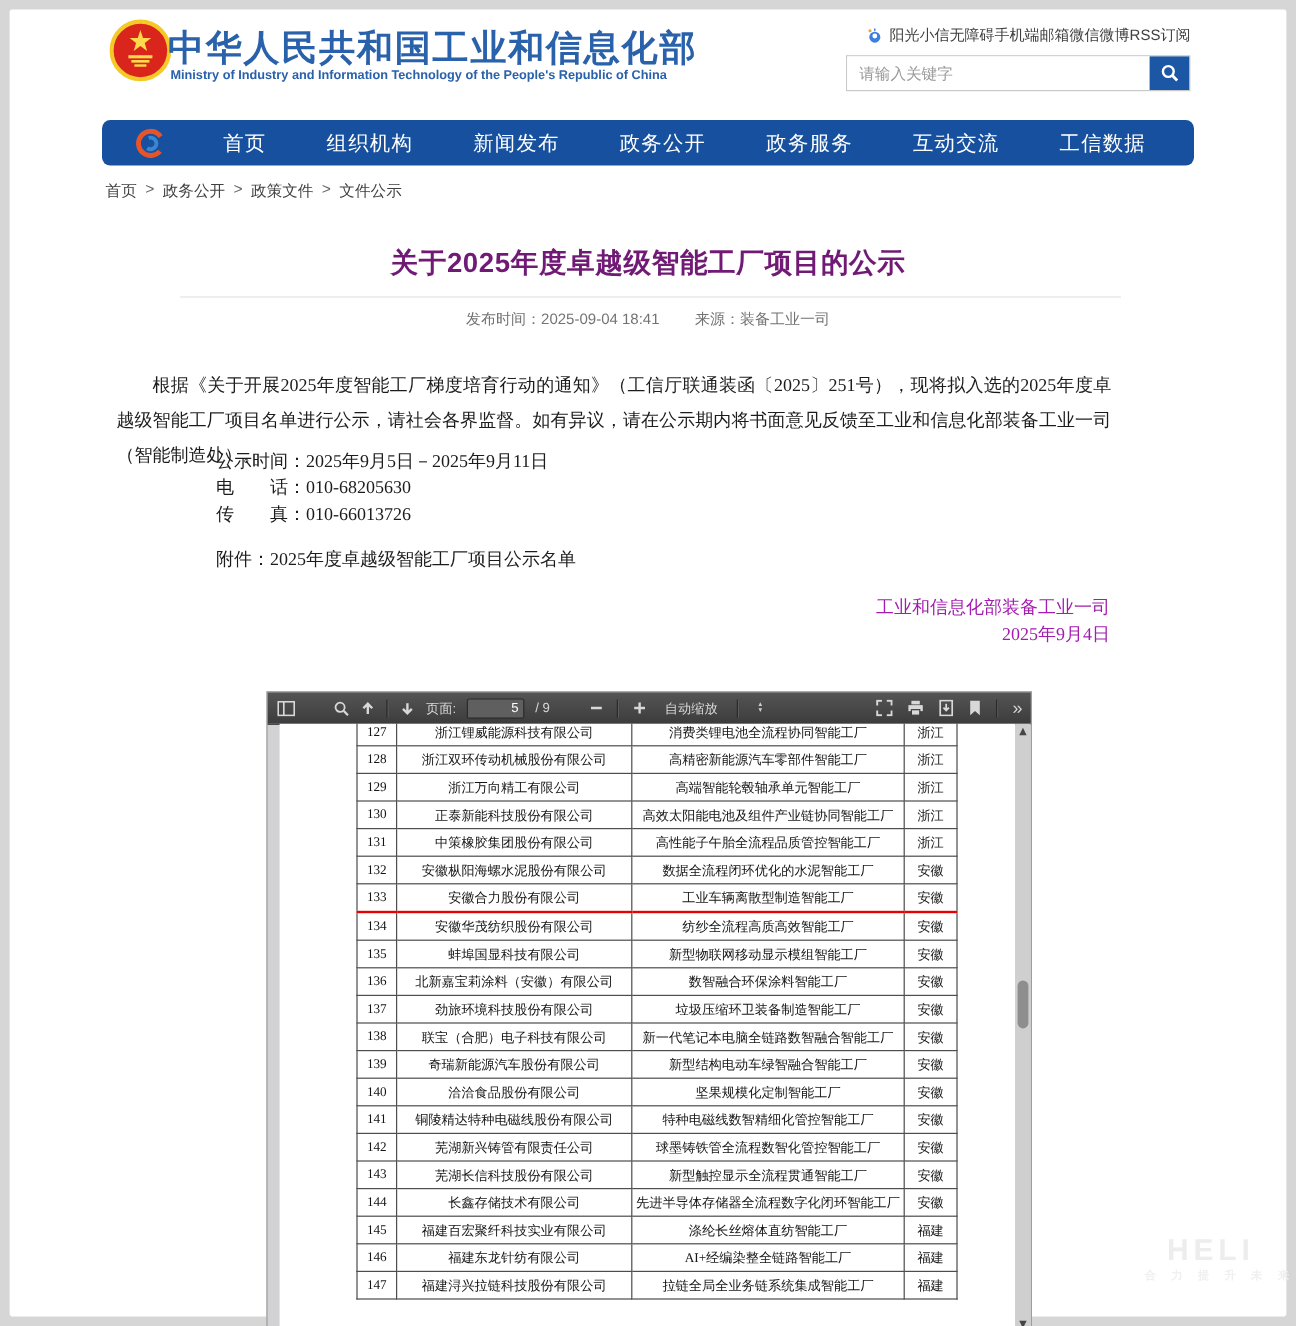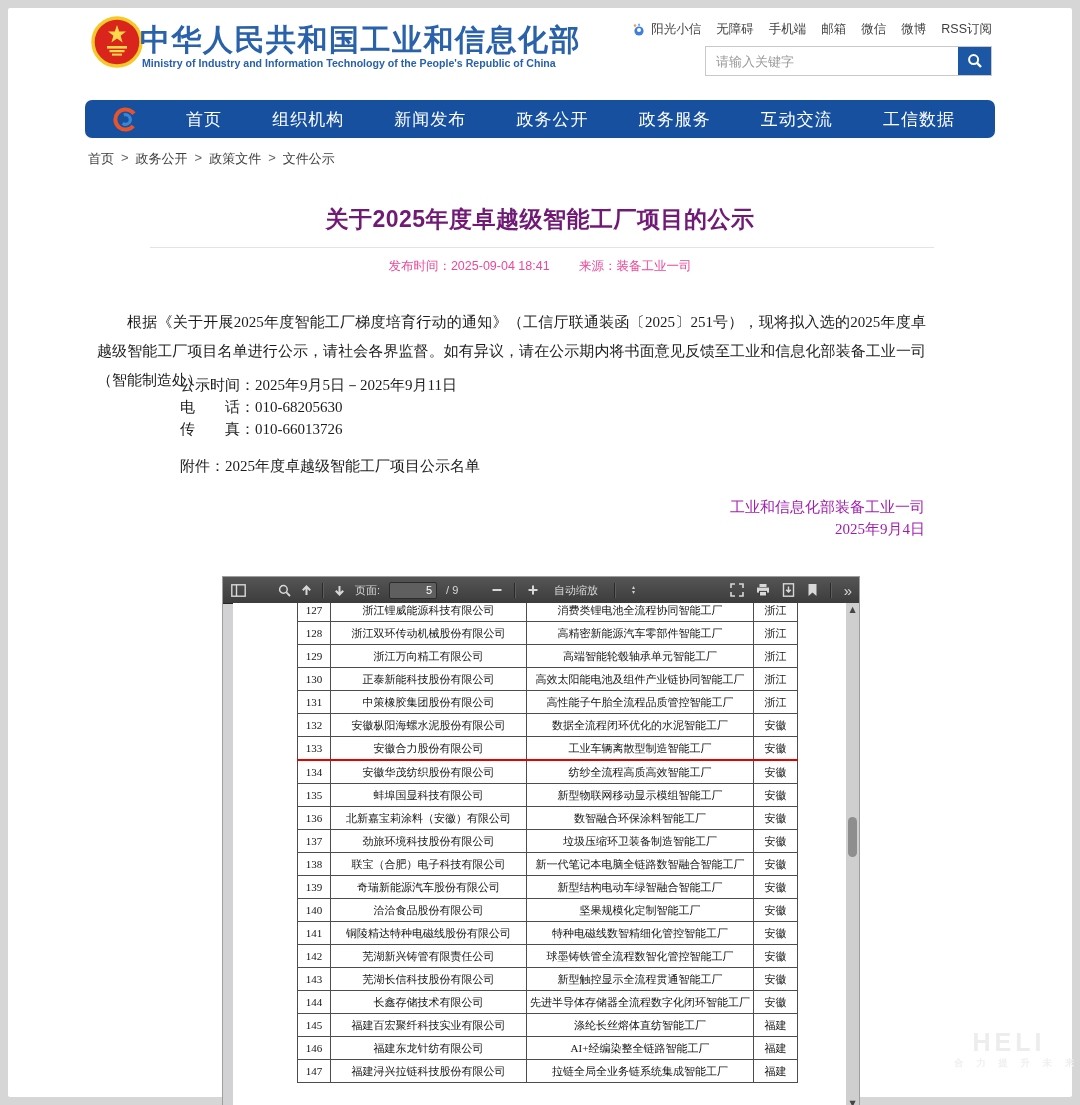--- a/index.html
+++ b/index.html
@@ -40,21 +40,21 @@
     font-size:13px;color:#404040;}
   .breadcrumb .bc{display:flex;gap:7px;}
   .breadcrumb .sep{color:#666;}
   .breadcrumb .bc:last-child .sep{display:none;}
   .breadcrumb .lbl{cursor:pointer;}
   
   .art-title{position:absolute;left:0;right:0;top:196px;text-align:center;
     font-size:23px;font-weight:bold;color:#701a75;letter-spacing:.5px;}
   .art-divider{position:absolute;left:142px;right:138px;top:239px;border-top:1px solid #e3e3e3;}
   .pubinfo{position:absolute;left:0;right:0;top:250px;text-align:center;
-    font-size:12.5px;color:#ec4899;}
+    font-size:12.5px;color:#737373;}
   .pubinfo .grp{margin:0 13px;}
   .art-body{position:absolute;left:89px;width:829px;top:300px;
     font-family:"Liberation Serif","DejaVu Serif",serif;
     font-size:15px;line-height:29px;color:#1c1c1c;text-align:justify;text-indent:2em;}
   .info-lines{position:absolute;left:172px;top:366px;
     font-family:"Liberation Serif","DejaVu Serif",serif;
     font-size:15px;line-height:22px;color:#1c1c1c;}
   .attachment{position:absolute;left:172px;top:449px;
     font-family:"Liberation Serif","DejaVu Serif",serif;
     font-size:15px;color:#1c1c1c;cursor:pointer;}
@@ -117,21 +117,21 @@
   <div class="site-cn">中华人民共和国工业和信息化部</div>
   <div class="site-en">Ministry of Industry and Information Technology of the People's Republic of China</div>
 
   <div class="quick-links">
     <svg class="ql-icon" viewBox="0 0 14 14">
       <circle cx="7" cy="8" r="4.6" fill="#3d7fe0"></circle>
       <circle cx="7" cy="7" r="2" fill="#ffffff"></circle>
       <circle cx="3" cy="2.6" r="1.3" fill="#f0a23c"></circle>
       <rect x="6.4" y="0.6" width="1.2" height="2.4" rx="0.6" fill="#3d7fe0"></rect>
     </svg>
-    <span style="display:flex;gap:15px;">
+    <span style="display:flex;">
 
     <span class="ql">阳光小信</span>
         <span class="ql">无障碍</span>
         <span class="ql">手机端</span>
         <span class="ql">邮箱</span>
         <span class="ql">微信</span>
         <span class="ql">微博</span>
         <span class="ql">RSS订阅</span>
       </span>
   </div>

